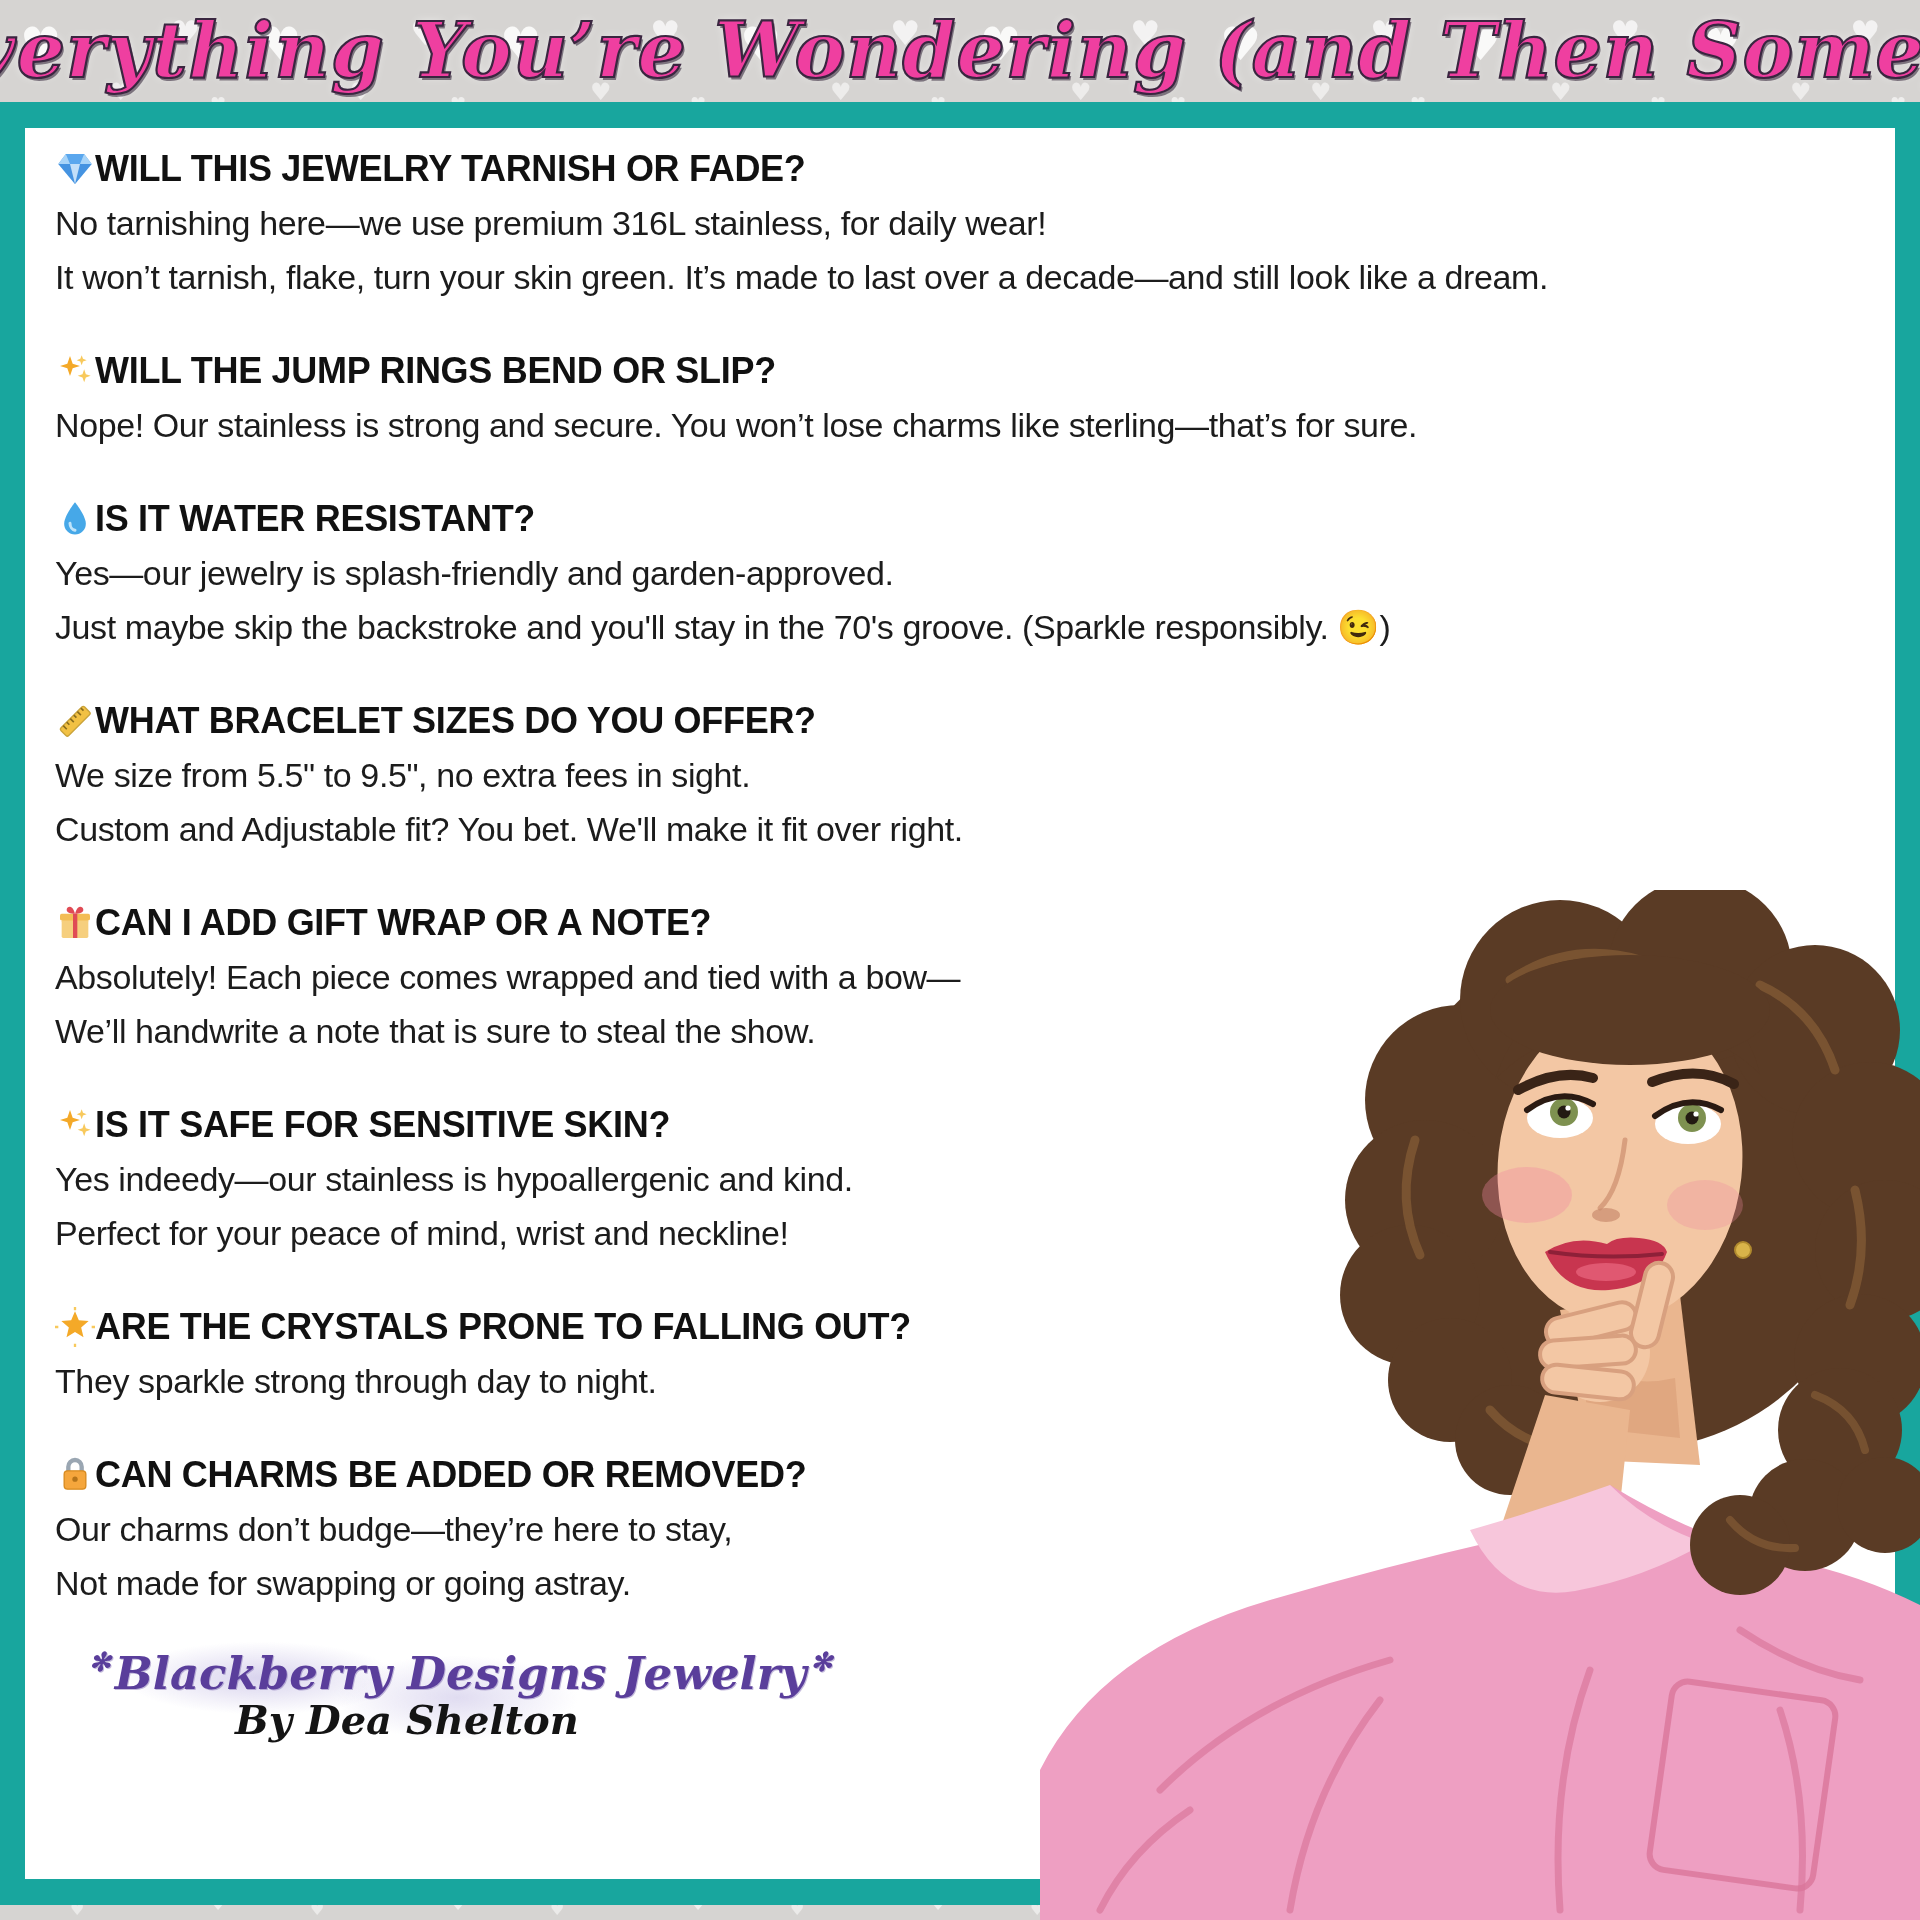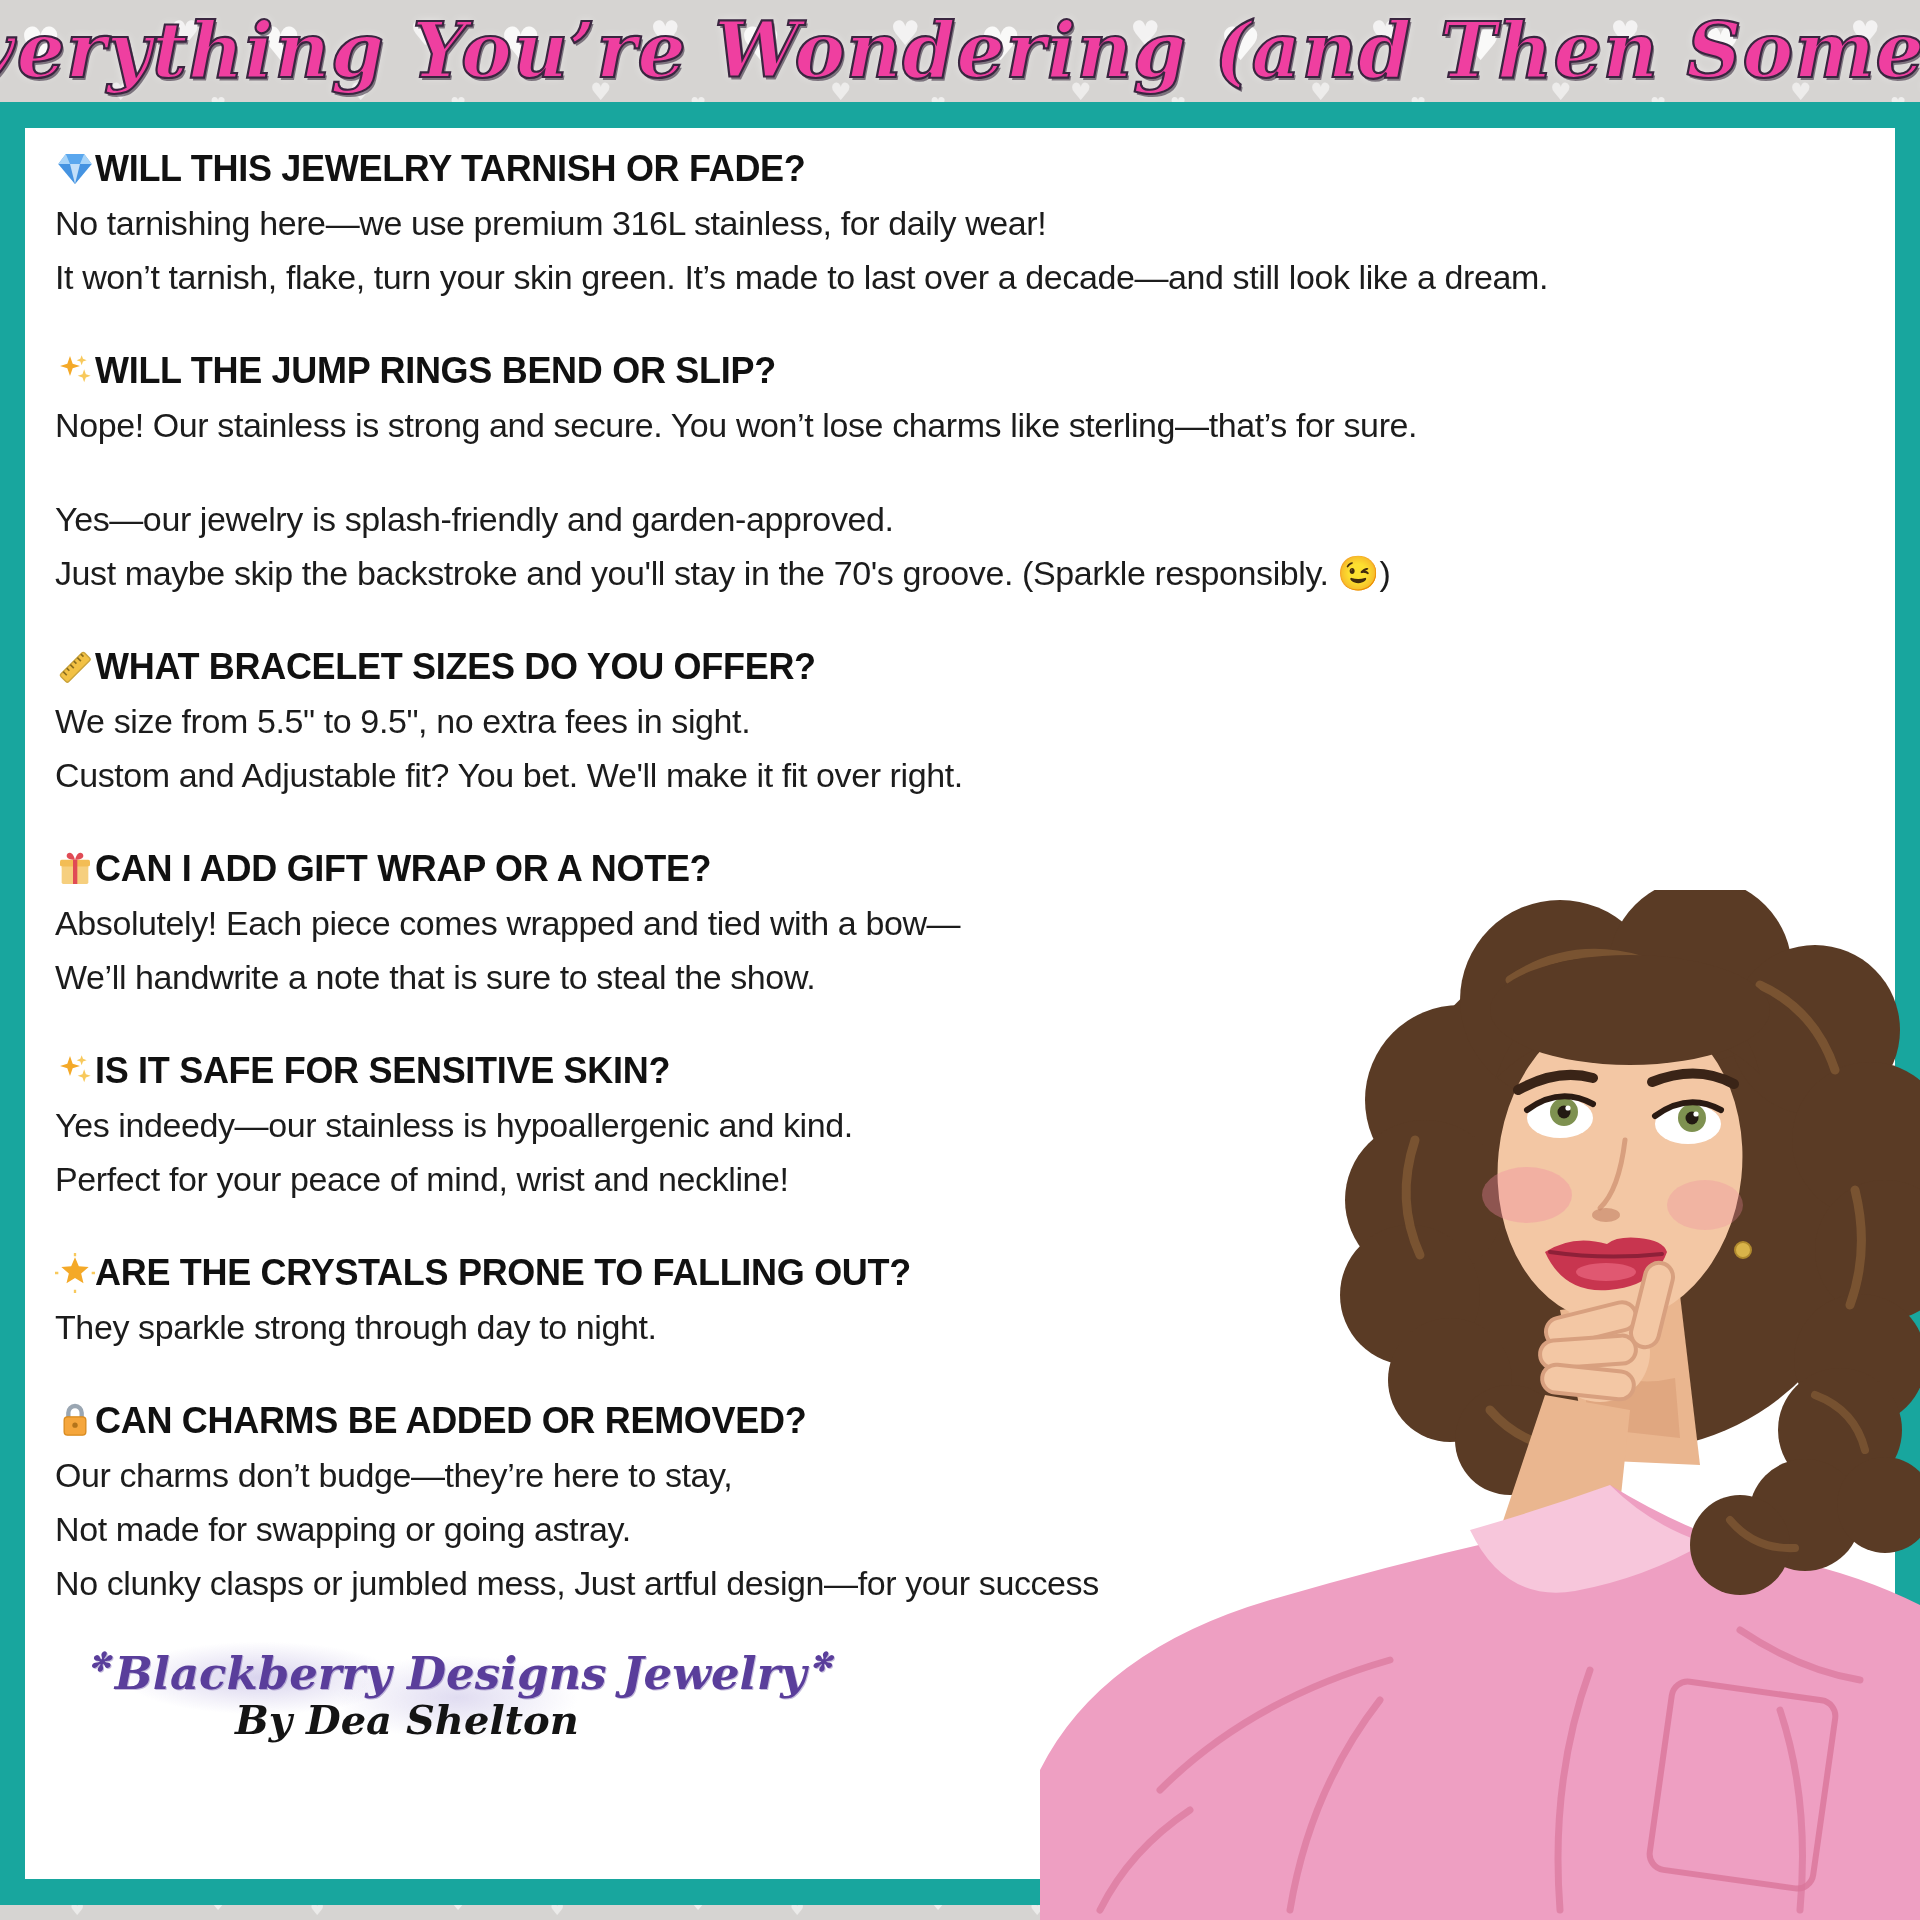--- a/index.html
+++ b/index.html
@@ -108,20 +108,29 @@
                 <path d="M17.5 11l1 2.9 2.9 1-2.9 1-1 2.9-1-2.9-2.9-1 2.9-1z" fill="#f8c95c"></path>
                 <path d="M16 2.5l.8 2.2 2.2.8-2.2.8-.8 2.2-.8-2.2-2.2-.8 2.2-.8z" fill="#f8c95c"></path>
               </svg>
           </span>
           <span>WILL THE JUMP RINGS BEND OR SLIP?</span>
         </div>
         <div class="a">Nope! Our stainless is strong and secure.  You won’t lose charms like sterling—that’s for sure.</div>
       </div>
 
       <div class="section">
+        <div class="q">
+          <span class="ico">
+            <svg viewBox="0 0 24 24">
+                <path d="M12 2S5.5 10 5.5 14.8a6.5 6.5 0 0013 0C18.5 10 12 2 12 2z" fill="#46a8e8"></path>
+                <path d="M9 14.5a3.5 4.5 0 003 4.3" stroke="#bfe4fa" stroke-width="1.8" fill="none" stroke-linecap="round"></path>
+              </svg>
+          </span>
+          <span>IS IT WATER RESISTANT?</span>
+        </div>
         <div class="a">Yes—our jewelry is splash-friendly and garden-approved.</div>
         <div class="a">Just maybe skip the backstroke and you'll stay in the 70's groove.  (Sparkle responsibly. 😉)</div>
       </div>
 
       <div class="section">
         <div class="q">
           <span class="ico">
             <svg viewBox="0 0 24 24">
                 <g transform="rotate(-45 12 12)">
                   <rect x="2" y="9" width="20" height="6.5" rx="1.2" fill="#f2c144" stroke="#caa33a" stroke-width=".8"></rect>
@@ -186,21 +195,20 @@
                 <path d="M8 10V7a4 4 0 018 0v3" fill="none" stroke="#9aa6b2" stroke-width="2.6"></path>
                 <rect x="5.5" y="9.5" width="13" height="11" rx="2" fill="#f5a63c"></rect>
                 <rect x="5.5" y="9.5" width="13" height="11" rx="2" fill="none" stroke="#d88a1e" stroke-width=".8"></rect>
                 <circle cx="12" cy="14.5" r="1.6" fill="#b4741a"></circle>
               </svg>
           </span>
           <span>CAN CHARMS BE ADDED OR REMOVED?</span>
         </div>
         <div class="a">Our charms don’t budge—they’re here to stay,</div>
         <div class="a">Not made for swapping or going astray.</div>
-        <div class="a">No clunky clasps or jumbled mess, Just artful design—for your success</div>
       </div>
 
       <div class="logo">
         <div class="logo-swoosh"></div>
         <div class="brand-line"><span class="brand-star">✻</span><span>Blackberry Designs Jewelry</span><span class="brand-star">✻</span></div>
         <div class="byline">By Dea Shelton</div>
       </div>
 
     </div>
   </div>

